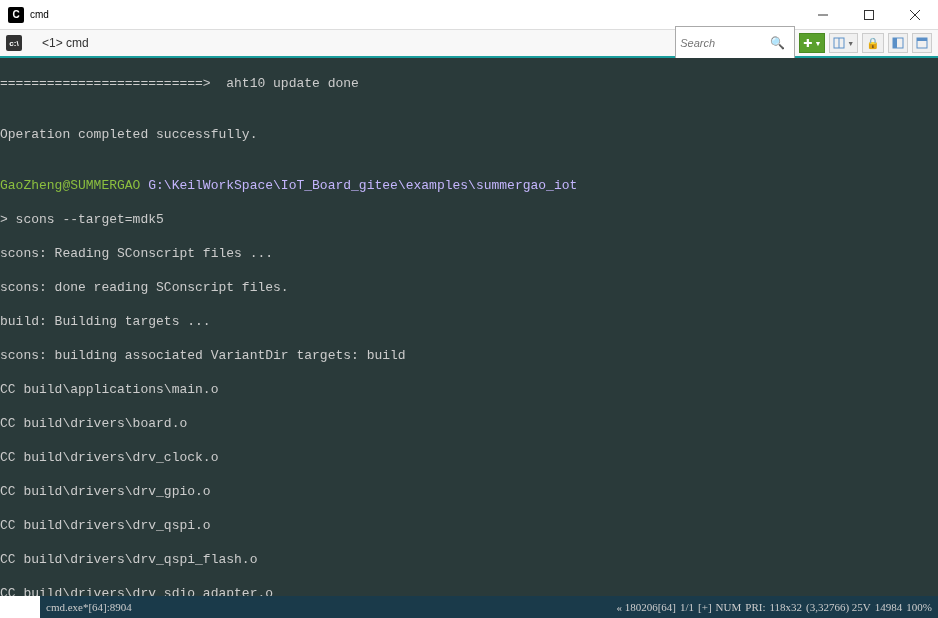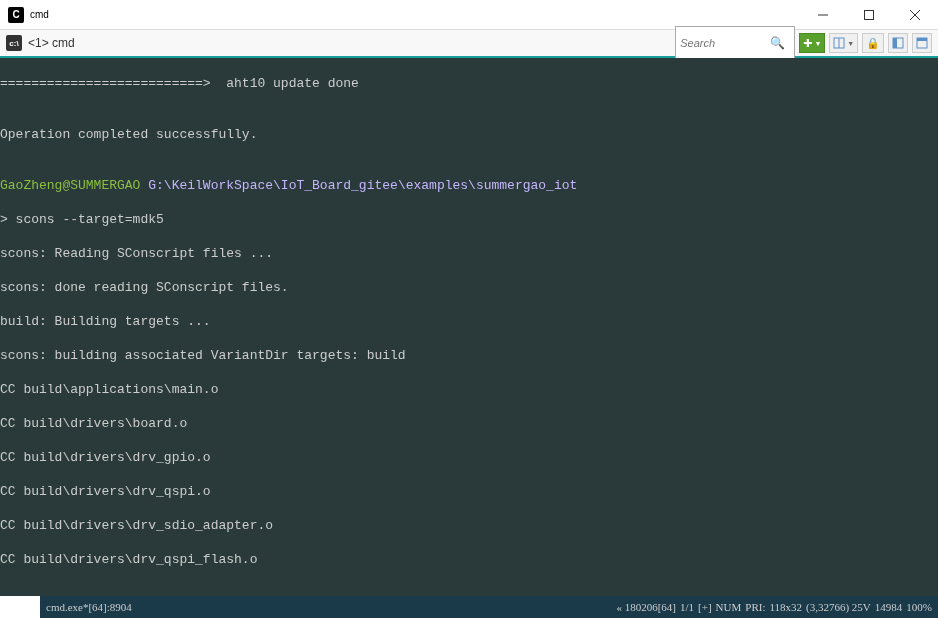--- a/index.html
+++ b/index.html
@@ -4,21 +4,21 @@
 <style>
 * { margin:0; padding:0; box-sizing:border-box; }
 body { font-family:"Segoe UI",Tahoma,sans-serif; font-size:12px; background:#fff; width:938px; height:618px; overflow:hidden; display:flex; flex-direction:column; }
 .titlebar { height:30px; background:#fff; border-bottom:1px solid #ddd; display:flex; align-items:center; padding:0 0 0 8px; }
 .titlebar .icon { width:16px; height:16px; background:#000; color:#fff; font-size:10px; font-weight:bold; display:flex; align-items:center; justify-content:center; margin-right:6px; border-radius:2px;}
 .titlebar .title { flex:1; font-size:10px; }
 .winbtns { display:flex; }
 .winbtn { width:46px; height:30px; display:flex; align-items:center; justify-content:center; font-size:14px; color:#333; }
 .toolbar { height:28px; background:#f8f8f8; border-bottom:2px solid #1a9e9e; display:flex; align-items:center; padding:0 6px; gap:4px; }
 .tabicon { width:16px; height:16px; background:#333; border-radius:2px; display:flex; align-items:center; justify-content:center; color:#fff; font-size:8px; font-weight:bold;}
-.tabtext { font-size:12px; color:#333; margin-left:2px; }
+.tabtext { font-size:12px; color:#333; margin-left:16px; }
 .spacer { flex:1; }
 .search { width:120px; height:34px; border:1px solid #aaa; background:#fff; display:flex; align-items:center; padding:0 4px; }
 .search input { border:none; outline:none; font-size:11px; font-style:italic; color:#888; width:90px; background:transparent;}
 .search .mag { font-size:12px; color:#555; }
 .tbtn { height:20px; min-width:20px; border:1px solid #ccc; background:#f0f0f0; display:flex; align-items:center; justify-content:center; font-size:11px; padding:0 3px; }
 .tbtn.green { background:#5aa02c; color:#fff; border-color:#4a8a22;}
 .dd { font-size:7px; margin-left:2px; color:#666;}
 .tbtn.green .dd { color:#fff;}
 .terminal { flex:1; background:#2a3a3a; color:#cccccc; font-family:Consolas,"Courier New",monospace; font-size:13px; line-height:17px; padding:0; overflow:hidden; white-space:pre; }
 .terminal .line { padding:0; }
@@ -94,24 +94,25 @@
 <div class="line">Operation completed successfully.</div>
 <div class="line"></div>
 <div class="line"><span class="prompt-user">GaoZheng@SUMMERGAO</span><span class="prompt-path"> G:\KeilWorkSpace\IoT_Board_gitee\examples\summergao_iot</span></div>
 <div class="line">&gt; scons --target=mdk5</div>
 <div class="line">scons: Reading SConscript files ...</div>
 <div class="line">scons: done reading SConscript files.</div>
 <div class="line">build: Building targets ...</div>
 <div class="line">scons: building associated VariantDir targets: build</div>
 <div class="line">CC build\applications\main.o</div>
 <div class="line">CC build\drivers\board.o</div>
+<div class="line">CC build\drivers\drv_clock.o</div>
 <div class="line">CC build\drivers\drv_gpio.o</div>
 <div class="line">CC build\drivers\drv_qspi.o</div>
+<div class="line">CC build\drivers\drv_qspi_flash.o</div>
 <div class="line">CC build\drivers\drv_sdio_adapter.o</div>
-<div class="line">CC build\drivers\drv_qspi_flash.o</div>
 
 
 
 
 
 
 
 
 
 

